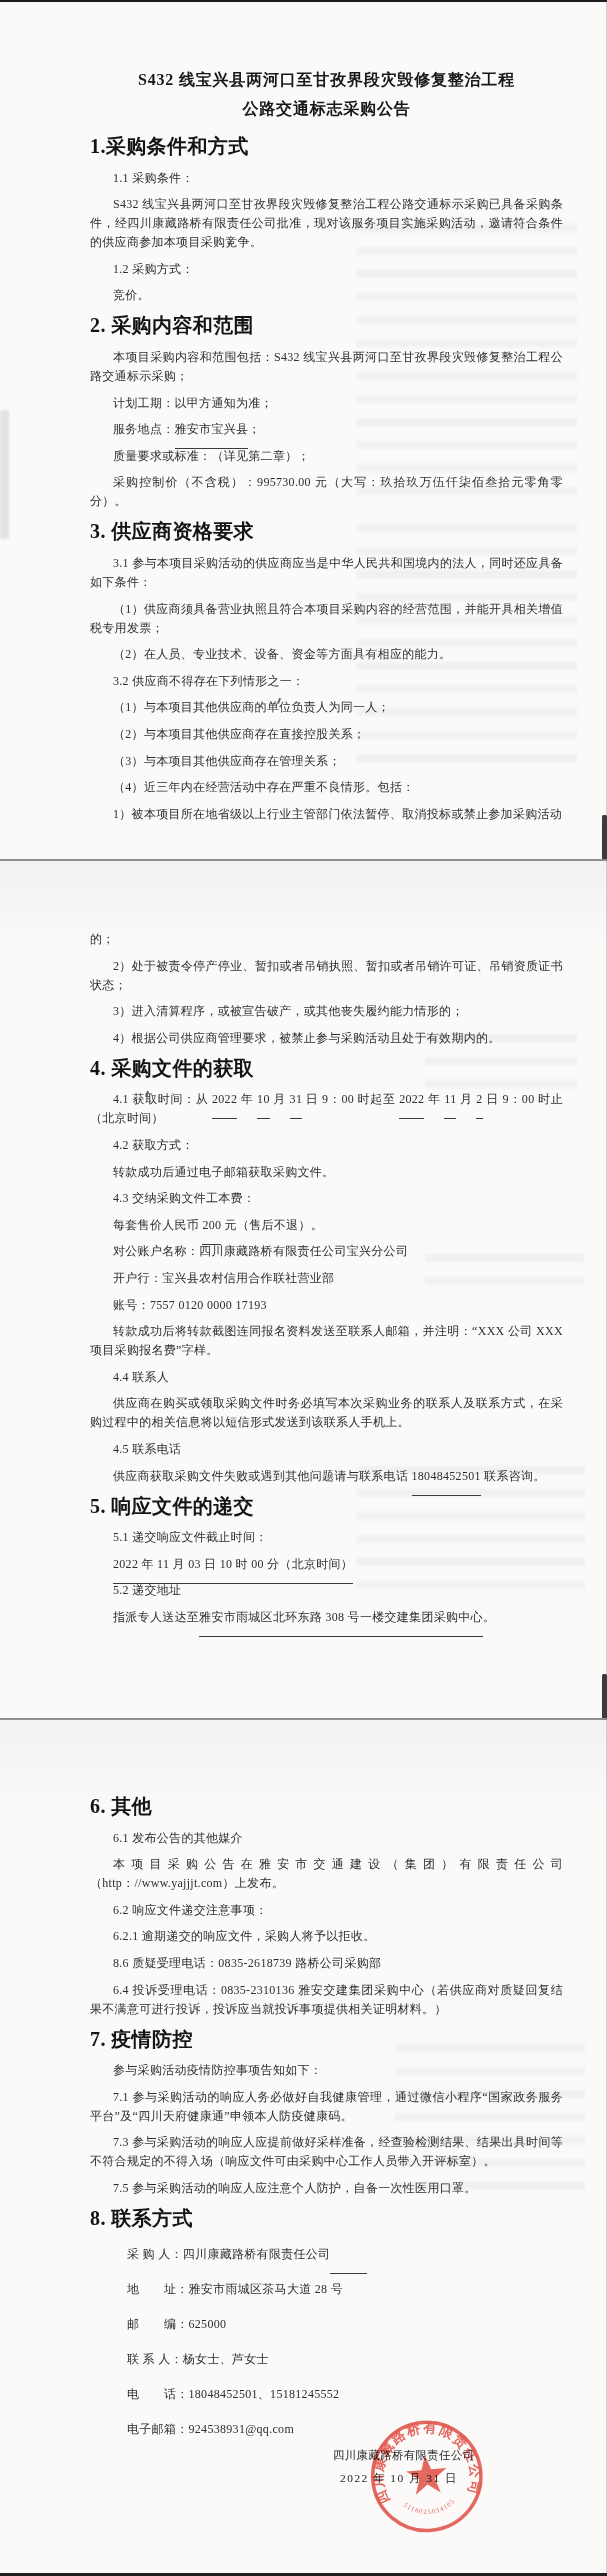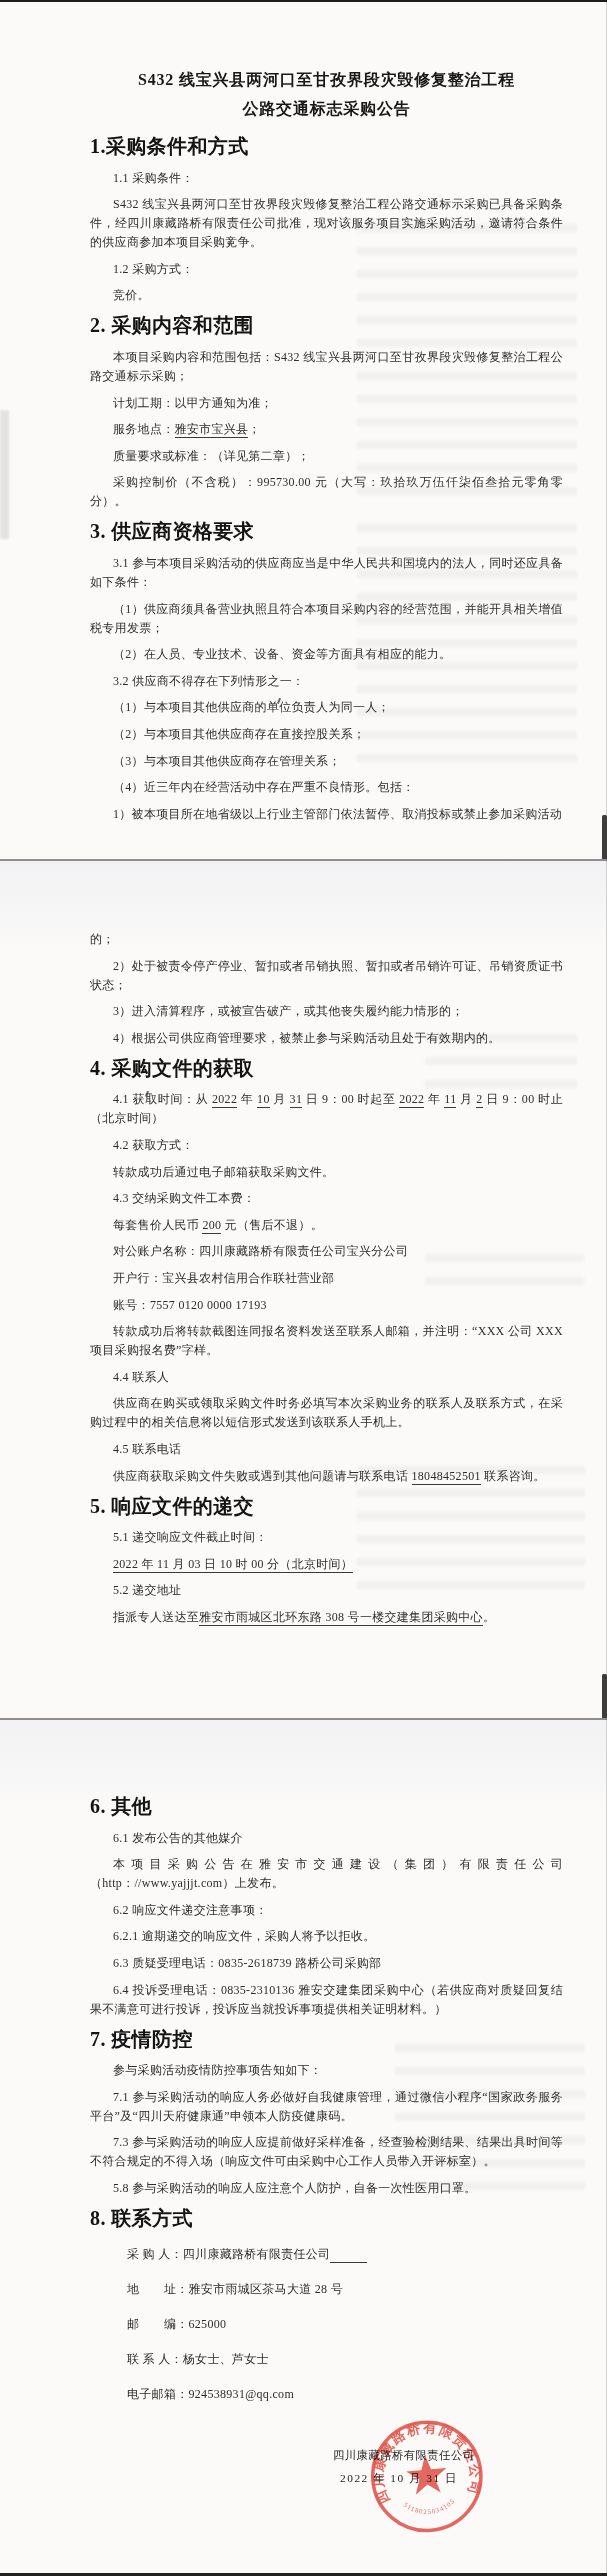--- a/index.html
+++ b/index.html
@@ -18,21 +18,21 @@
   .content{position:relative;padding:65px 44px 0 90px;z-index:3;}
   .p2 .content{padding-top:71px;}
   .p3 .content{padding-top:68px;}
   .blk{margin:0 0 7.6px;font-size:12px;line-height:19px;text-indent:23px;letter-spacing:0.3px;text-align:justify;}
   .blk.pc{text-indent:0;}
   .blk.title{font-size:16px;line-height:29px;font-weight:700;color:#181818;
     text-align:center;text-indent:0;margin:0 0 12px;letter-spacing:0.8px;}
   .blk.h1{font-size:20px;line-height:23px;font-weight:700;color:#141414;
     text-indent:0;margin:9px 0 10.6px;letter-spacing:0.4px;}
   .blk.contact{line-height:21px;margin:14px;}
-  .u{border-bottom:0.8px solid #3a3a3a;padding-bottom:1px;}
+  .u{border-bottom:0.8px solid #3a3a3a;padding-bottom:12px;}
   
   .ghost{position:absolute;filter:blur(1.5px);opacity:.055;z-index:1;
     background:repeating-linear-gradient(180deg,#555 0 8.4px,transparent 8.4px 23px);}
   .blob{position:absolute;filter:blur(0.8px);opacity:.35;background:#7a7a7a;z-index:1;border-radius:1.5px;}
   .speck{position:absolute;width:2.3px;height:6px;background:#444;transform:rotate(22deg);opacity:.8;z-index:4;}
   
   .sig-company{position:absolute;left:333px;top:730px;font-size:11.4px;letter-spacing:0.4px;color:#262626;z-index:4;}
   .sig-date{position:absolute;left:340px;top:753px;font-size:11.4px;letter-spacing:1.5px;color:#262626;z-index:4;}
   .stamp{position:absolute;left:363px;top:700px;width:128px;height:121px;z-index:5;
     mix-blend-mode:multiply;opacity:.88;transform:rotate(-5deg);}
@@ -116,32 +116,33 @@
   </section>
 
   <section class="page p3">
     <div class="divider"></div>
     <div class="content">
         <div class="blk h1">6. 其他</div>
         <div class="blk p">6.1 发布公告的其他媒介</div>
         <div class="blk p">本项目采购公告在雅安市交通建设（集团）有限责任公司（http：//www.yajjjt.com）上发布。</div>
         <div class="blk p">6.2 响应文件递交注意事项：</div>
         <div class="blk p">6.2.1 逾期递交的响应文件，采购人将予以拒收。</div>
-        <div class="blk p">6.3 质疑受理电话：0835-2618739 路桥公司采购部</div>
+        <div class="blk p">8.6 质疑受理电话：0835-2618739 路桥公司采购部</div>
         <div class="blk p">6.4 投诉受理电话：0835-2310136 雅安交建集团采购中心（若供应商对质疑回复结果不满意可进行投诉，投诉应当就投诉事项提供相关证明材料。）</div>
         <div class="blk h1">7. 疫情防控</div>
         <div class="blk p">参与采购活动疫情防控事项告知如下：</div>
         <div class="blk p">7.1 参与采购活动的响应人务必做好自我健康管理，通过微信小程序“国家政务服务平台”及“四川天府健康通”申领本人防疫健康码。</div>
         <div class="blk p">7.3 参与采购活动的响应人应提前做好采样准备，经查验检测结果、结果出具时间等不符合规定的不得入场（响应文件可由采购中心工作人员带入开评标室）。</div>
-        <div class="blk p">5.8 参与采购活动的响应人应注意个人防护，自备一次性医用口罩。</div>
+        <div class="blk p">7.5 参与采购活动的响应人应注意个人防护，自备一次性医用口罩。</div>
         <div class="blk h1">8. 联系方式</div>
         <div class="blk contact"><span>采 购 人：四川康藏路桥有限责任公司</span><span class="u">　　　</span></div>
         <div class="blk contact">地　　址：雅安市雨城区茶马大道 28 号</div>
         <div class="blk contact">邮　　编：625000</div>
         <div class="blk contact">联 系 人：杨女士、芦女士</div>
+        <div class="blk contact">电　　话：18048452501、15181245552</div>
         <div class="blk contact">电子邮箱：924538931@qq.com</div>
       </div>
     <div class="ghost" style="left:395px;top:326px;width:190px;height:152px;"></div>
 
     <div class="sig-company">四川康藏路桥有限责任公司</div>
     <div class="sig-date">2022 年 10 月 31 日</div>
 
     <svg class="stamp" viewBox="0 0 180 170">
       <defs>
         <path id="arcTop" d="M 39.2 117.6 A 62 62 0 1 1 140.8 117.6" fill="none"></path>

